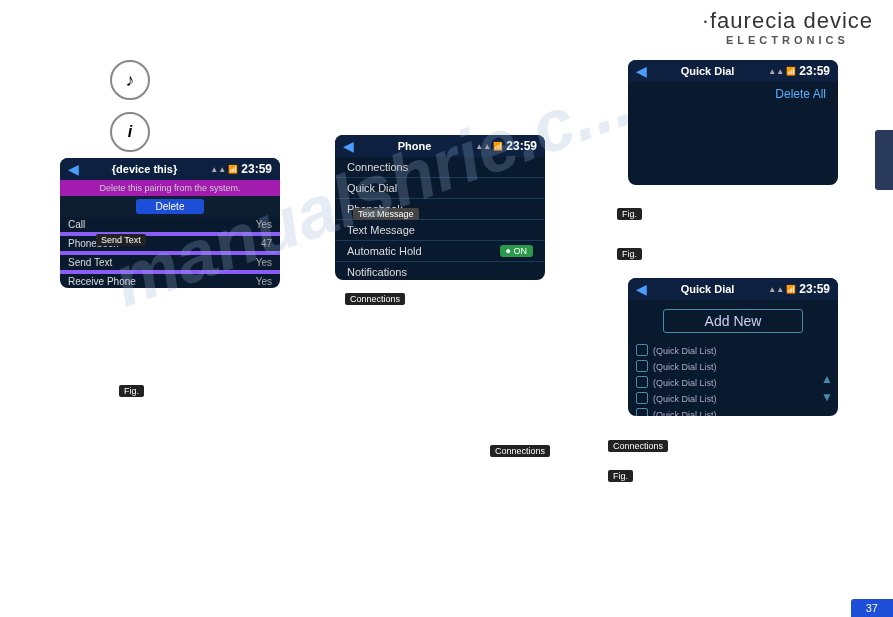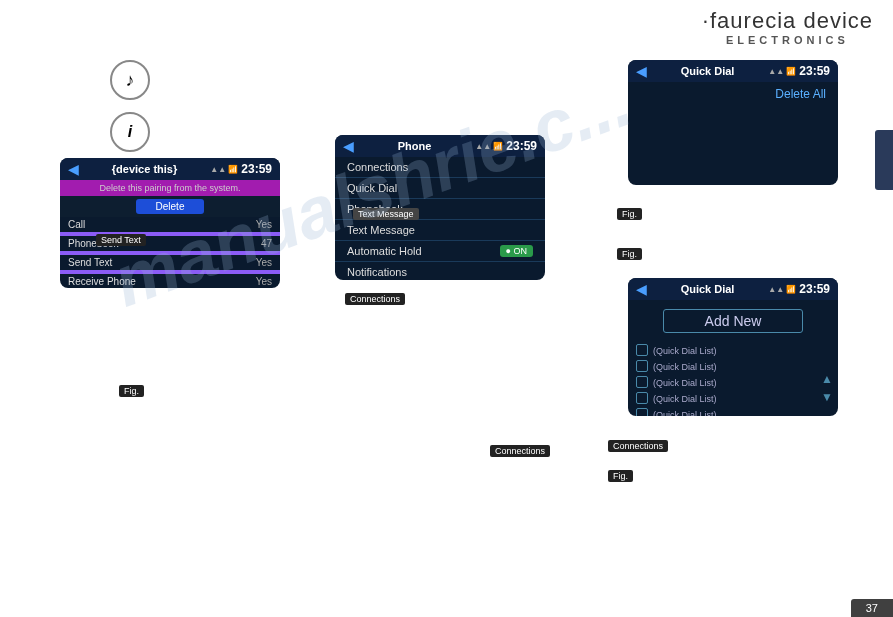--- a/index.html
+++ b/index.html
@@ -232,21 +232,21 @@
       width: 18px;
       height: 60px;
       background: #2a3a5a;
       border-radius: 3px 0 0 3px;
     }
 
     .page-number-bar {
       position: absolute;
       bottom: 0;
       right: 0;
-      background: #404040;
+      background: #1d4ed8;
       color: #fff;
       font-size: 11px;
       padding: 3px 15px;
       border-radius: 3px 0 0 0;
     }
   </style>
 </head>
 <body>
 
 <div class="logo-area">

